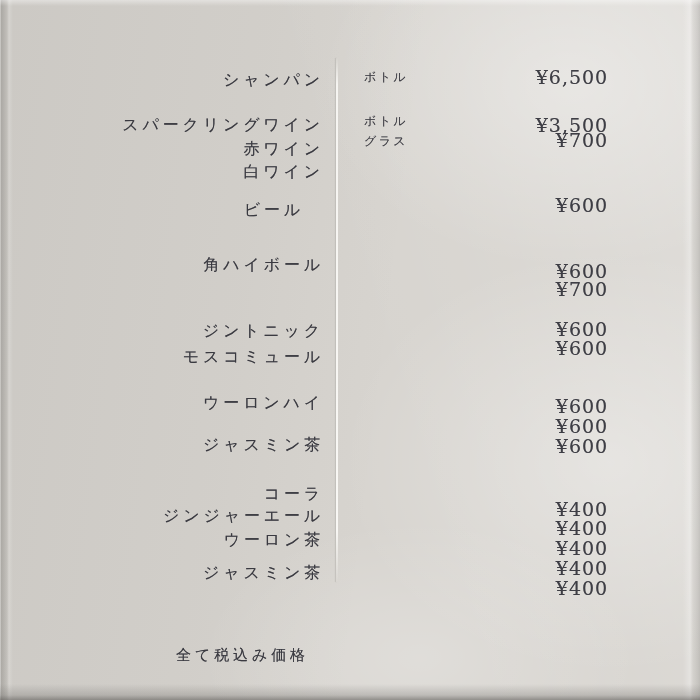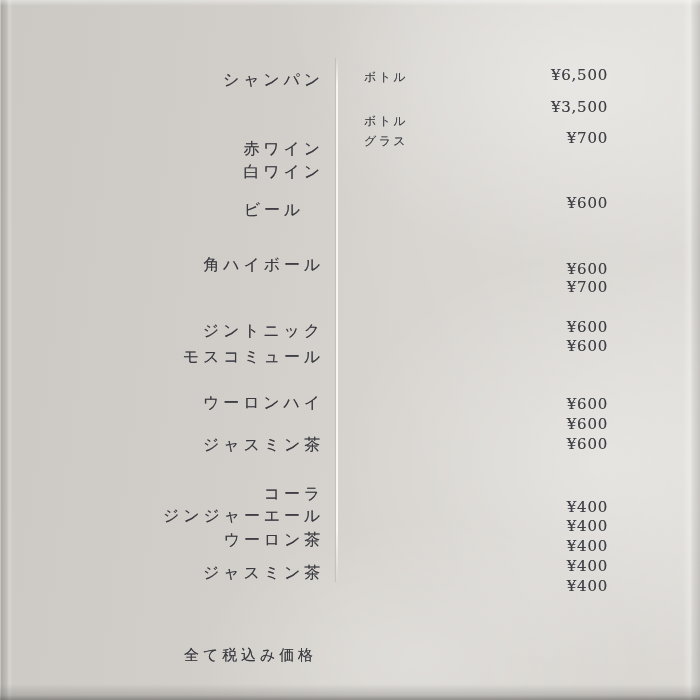--- a/index.html
+++ b/index.html
@@ -40,42 +40,43 @@
   }
   .item{
     right:376px;font-size:16px;letter-spacing:0.24em;
     text-shadow:0 0 0.5px rgba(58,58,65,0.55);
   }
   .serving{
     left:364px;font-size:12px;letter-spacing:0.20em;color:#3f3f46;
     text-shadow:0 0 0.4px rgba(63,63,70,0.5);
   }
   .price{
-    right:92px;font-size:15px;letter-spacing:0.05em;color:#3e3e45;
+    right:92px;font-size:19px;letter-spacing:0.05em;color:#3e3e45;
     text-shadow:0 0 0.4px rgba(62,62,69,0.5);
   }
   .footer-note{
-    left:184px;top:648px;font-size:15px;letter-spacing:0.26em;
+    left:176px;top:648px;font-size:15px;letter-spacing:0.26em;
     text-shadow:0 0 0.5px rgba(58,58,65,0.55);
   }
 </style>
 </head>
 <body>
 
 <div class="photo">
   <div class="paper">
 
     <div class="fold-line"></div>
 
     <span class="item" style="top:72px">シャンパン</span>
     <span class="serving" style="top:71px">ボトル</span>
     <span class="price" style="top:68px">¥6,500</span>
 
+    <span class="item" style="top:117px">スパークリングワイン</span>
     <span class="serving" style="top:115px">ボトル</span>
-    <span class="price" style="top:100px">¥3,500</span>
+    <span class="price" style="top:116px">¥3,500</span>
     <span class="item" style="top:141px">赤ワイン</span>
     <span class="serving" style="top:135px">グラス</span>
     <span class="price" style="top:131px">¥700</span>
     <span class="item" style="top:164px">白ワイン</span>
 
     <span class="item" style="top:202px;right:396px">ビール</span>
     <span class="price" style="top:196px">¥600</span>
 
     <span class="item" style="top:257px">角ハイボール</span>
     <span class="price" style="top:262px">¥600</span>

